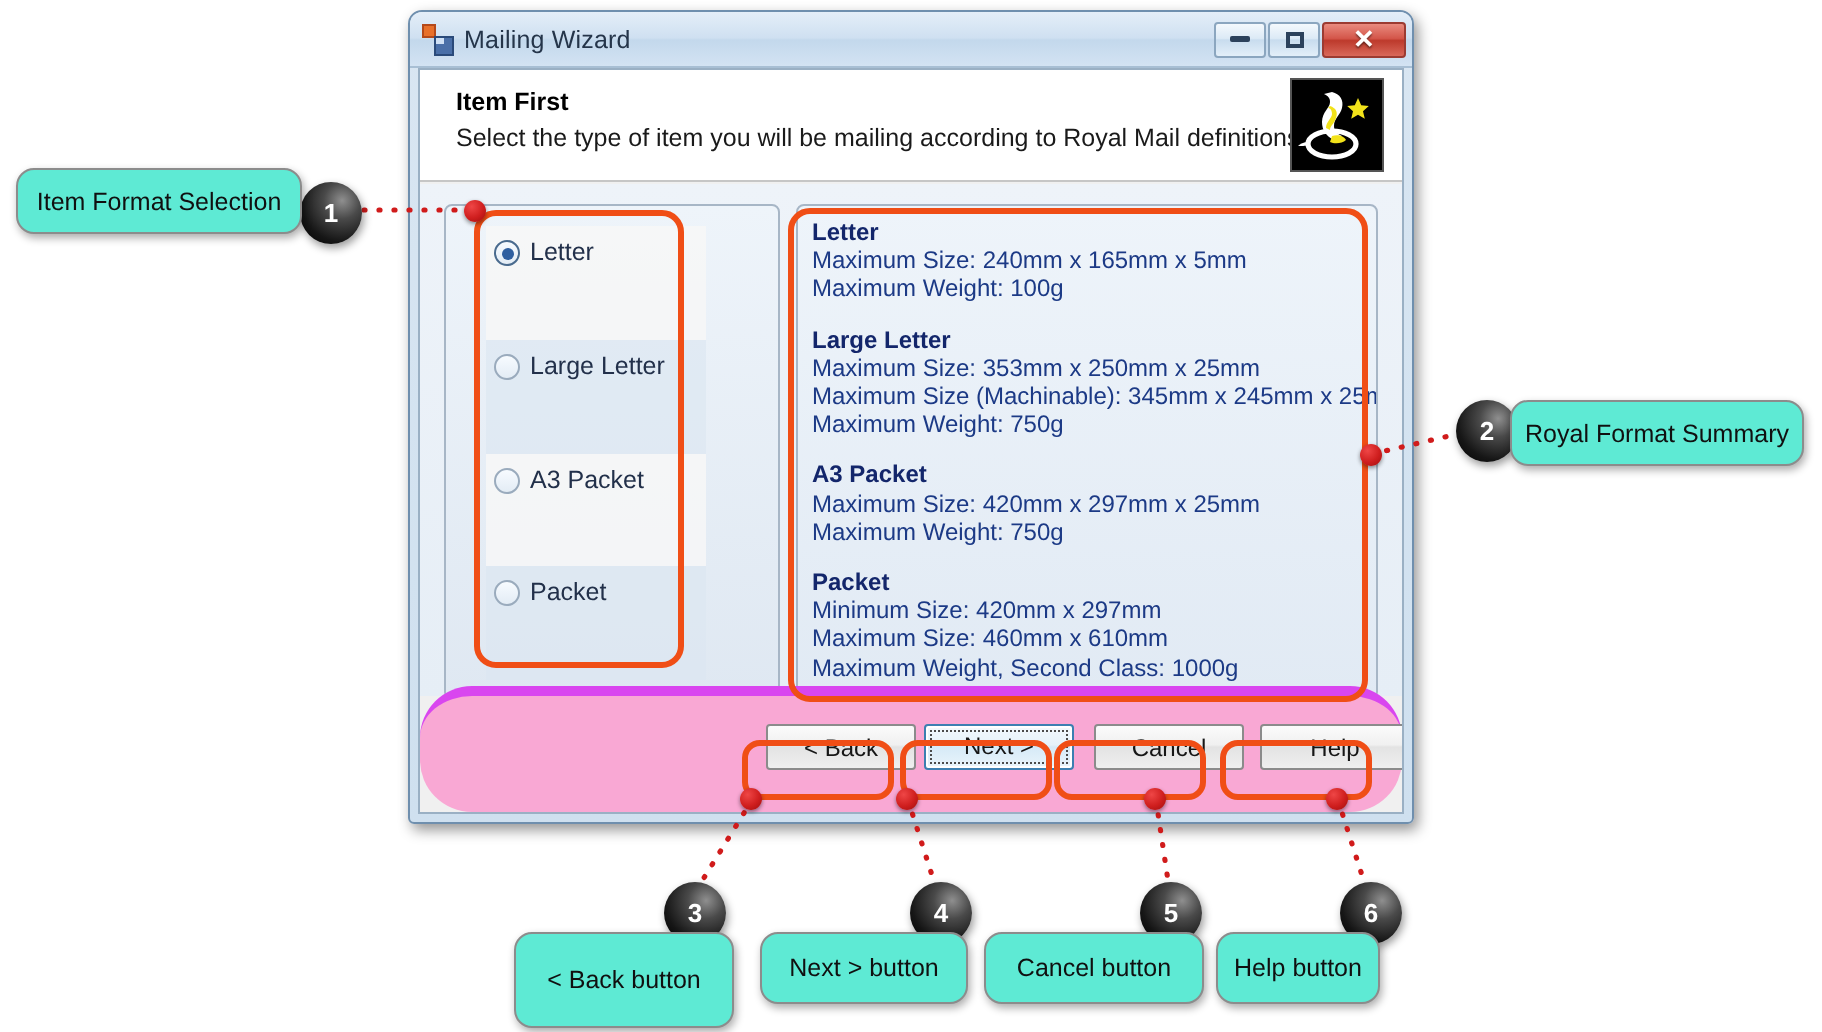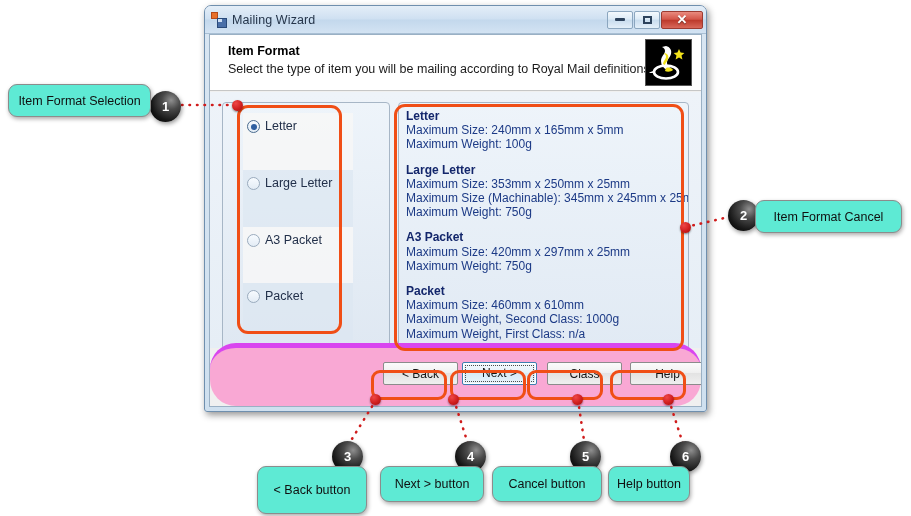--- a/index.html
+++ b/index.html
@@ -307,21 +307,21 @@
       </div>
       <div class="wbtn close">
         <span class="close-g">✕</span>
       </div>
     </div>
   </div>
 
   <div id="client">
 
     <div id="wiz-header">
-      <div id="wiz-title">Item Format</div>
+      <div id="wiz-title">Item First</div>
       <div id="wiz-sub">Select the type of item you will be mailing according to Royal Mail definitions.</div>
       <div id="brand-logo">
         <svg width="45" height="45" viewBox="0 0 45 45" aria-hidden="true">
           <g fill="#ffffff">
             <path d="M20 6 c4 1 6 4 5 8 c-1 4 -4 5 -4 9 c0 3 2 4 4 5 l-4 2 c-4 -2 -6 -5 -6 -9 c0 -5 4 -7 4 -10 c0 -2 -1 -3 -3 -4 z"></path>
             <ellipse cx="20" cy="32" rx="12" ry="6.5" fill="none" stroke="#ffffff" stroke-width="2.6"></ellipse>
             <path d="M8 31 c-2 0 -4 1 -5 2 c3 0 4 0 5 -0.6 z"></path>
           </g>
           <path d="M19 13 c3 1 4 3 3 6 c-1 3 -3 4 -3 6 l-2 -1 c0 -3 3 -5 3 -7 c0 -2 -1 -3 -2 -3 z" fill="#f2e21a"></path>
           <path d="M20 28 c3 -1 6 0 7 2 c-2 2 -6 2 -8 1 z" fill="#f2e21a"></path>
@@ -370,38 +370,39 @@
           </div>
 
           <div class="grp">
             <div class="gh">A3 Packet</div>
             <div class="ln">Maximum Size: 420mm x 297mm x 25mm</div>
             <div class="ln">Maximum Weight: 750g</div>
           </div>
 
           <div class="grp">
             <div class="gh">Packet</div>
+            <div class="ln">Minimum Size: 420mm x 297mm</div>
             <div class="ln">Maximum Size: 460mm x 610mm</div>
             <div class="ln">Maximum Weight, Second Class: 1000g</div>
             <div class="ln">Maximum Weight, First Class: n/a</div>
           </div>
 
         </div>
       </div>
     </div>
 
     <div id="wiz-footer">
       <div class="wizbtn" id="btn-back">
         <span class="inner">&lt; Back</span>
       </div>
       <div class="wizbtn focused" id="btn-next">
         <span class="inner">Next &gt;</span>
       </div>
       <div class="wizbtn" id="btn-cancel">
-        <span class="inner">Class</span>
+        <span class="inner">Cancel</span>
       </div>
       <div class="wizbtn" id="btn-help">
         <span class="inner">Help</span>
       </div>
     </div>
 
   </div>
 </div>
 
 <div class="hl" id="hl-1"></div>
@@ -432,17 +433,17 @@
 <div class="anchor" id="an-6"></div>
 
 <div class="badge" id="bd-1">1</div>
 <div class="badge" id="bd-2">2</div>
 <div class="badge" id="bd-3">3</div>
 <div class="badge" id="bd-4">4</div>
 <div class="badge" id="bd-5">5</div>
 <div class="badge" id="bd-6">6</div>
 
 <div class="callout" id="co-1">Item Format Selection</div>
-<div class="callout" id="co-2">Item Format Cancel</div>
+<div class="callout" id="co-2">Royal Format Summary</div>
 <div class="callout" id="co-3">&lt; Back button</div>
 <div class="callout" id="co-4">Next &gt; button</div>
 <div class="callout" id="co-5">Cancel button</div>
 <div class="callout" id="co-6">Help button</div>
 
 </body></html>

